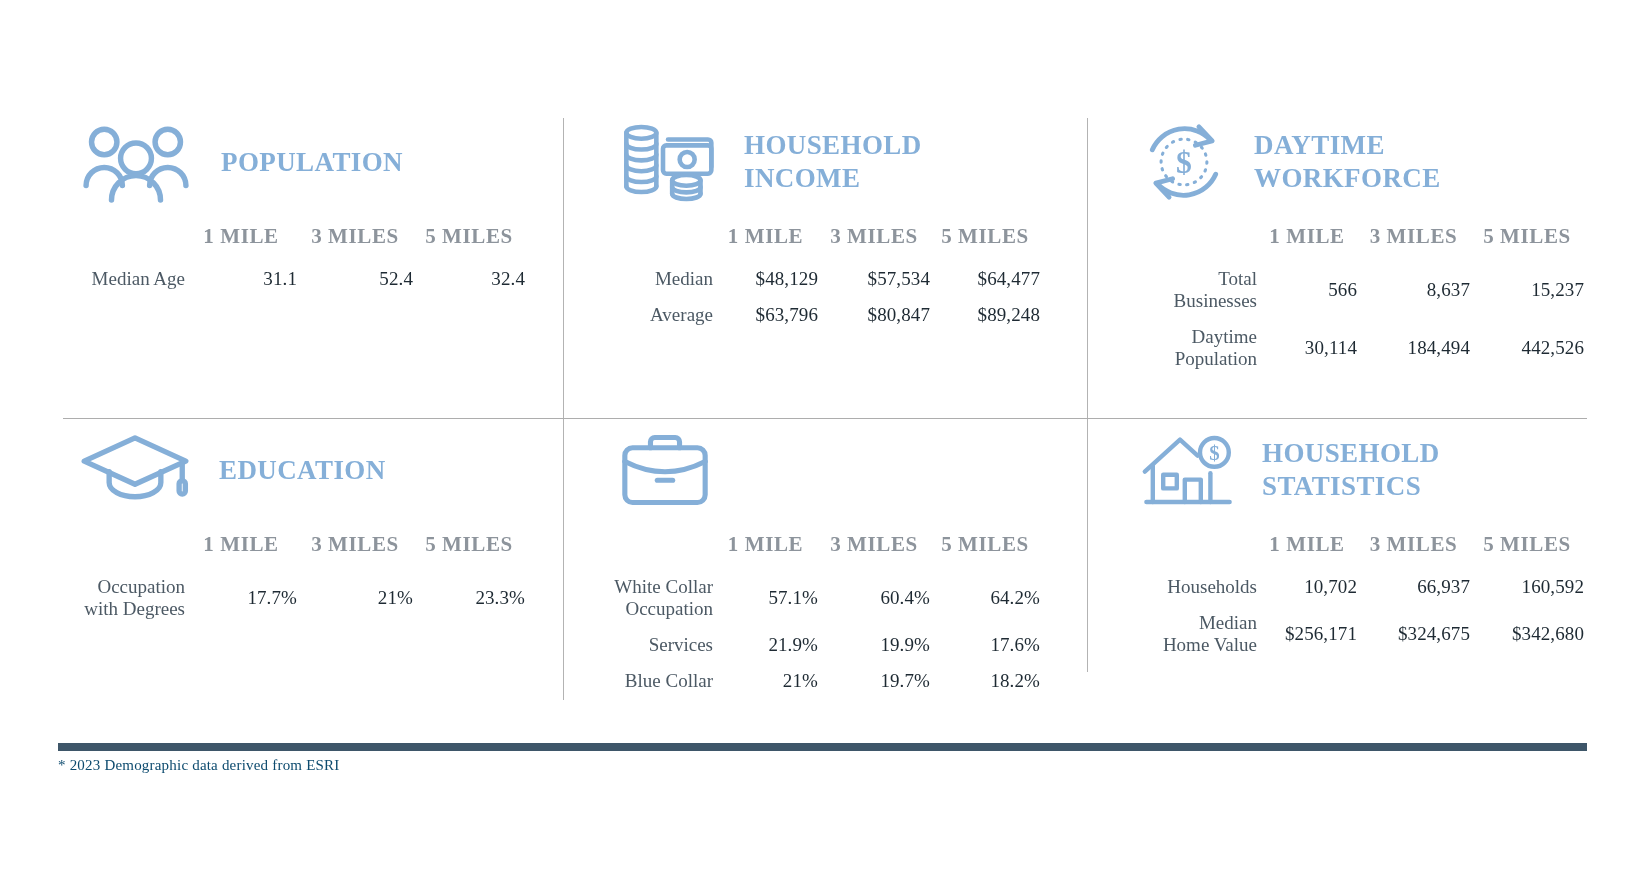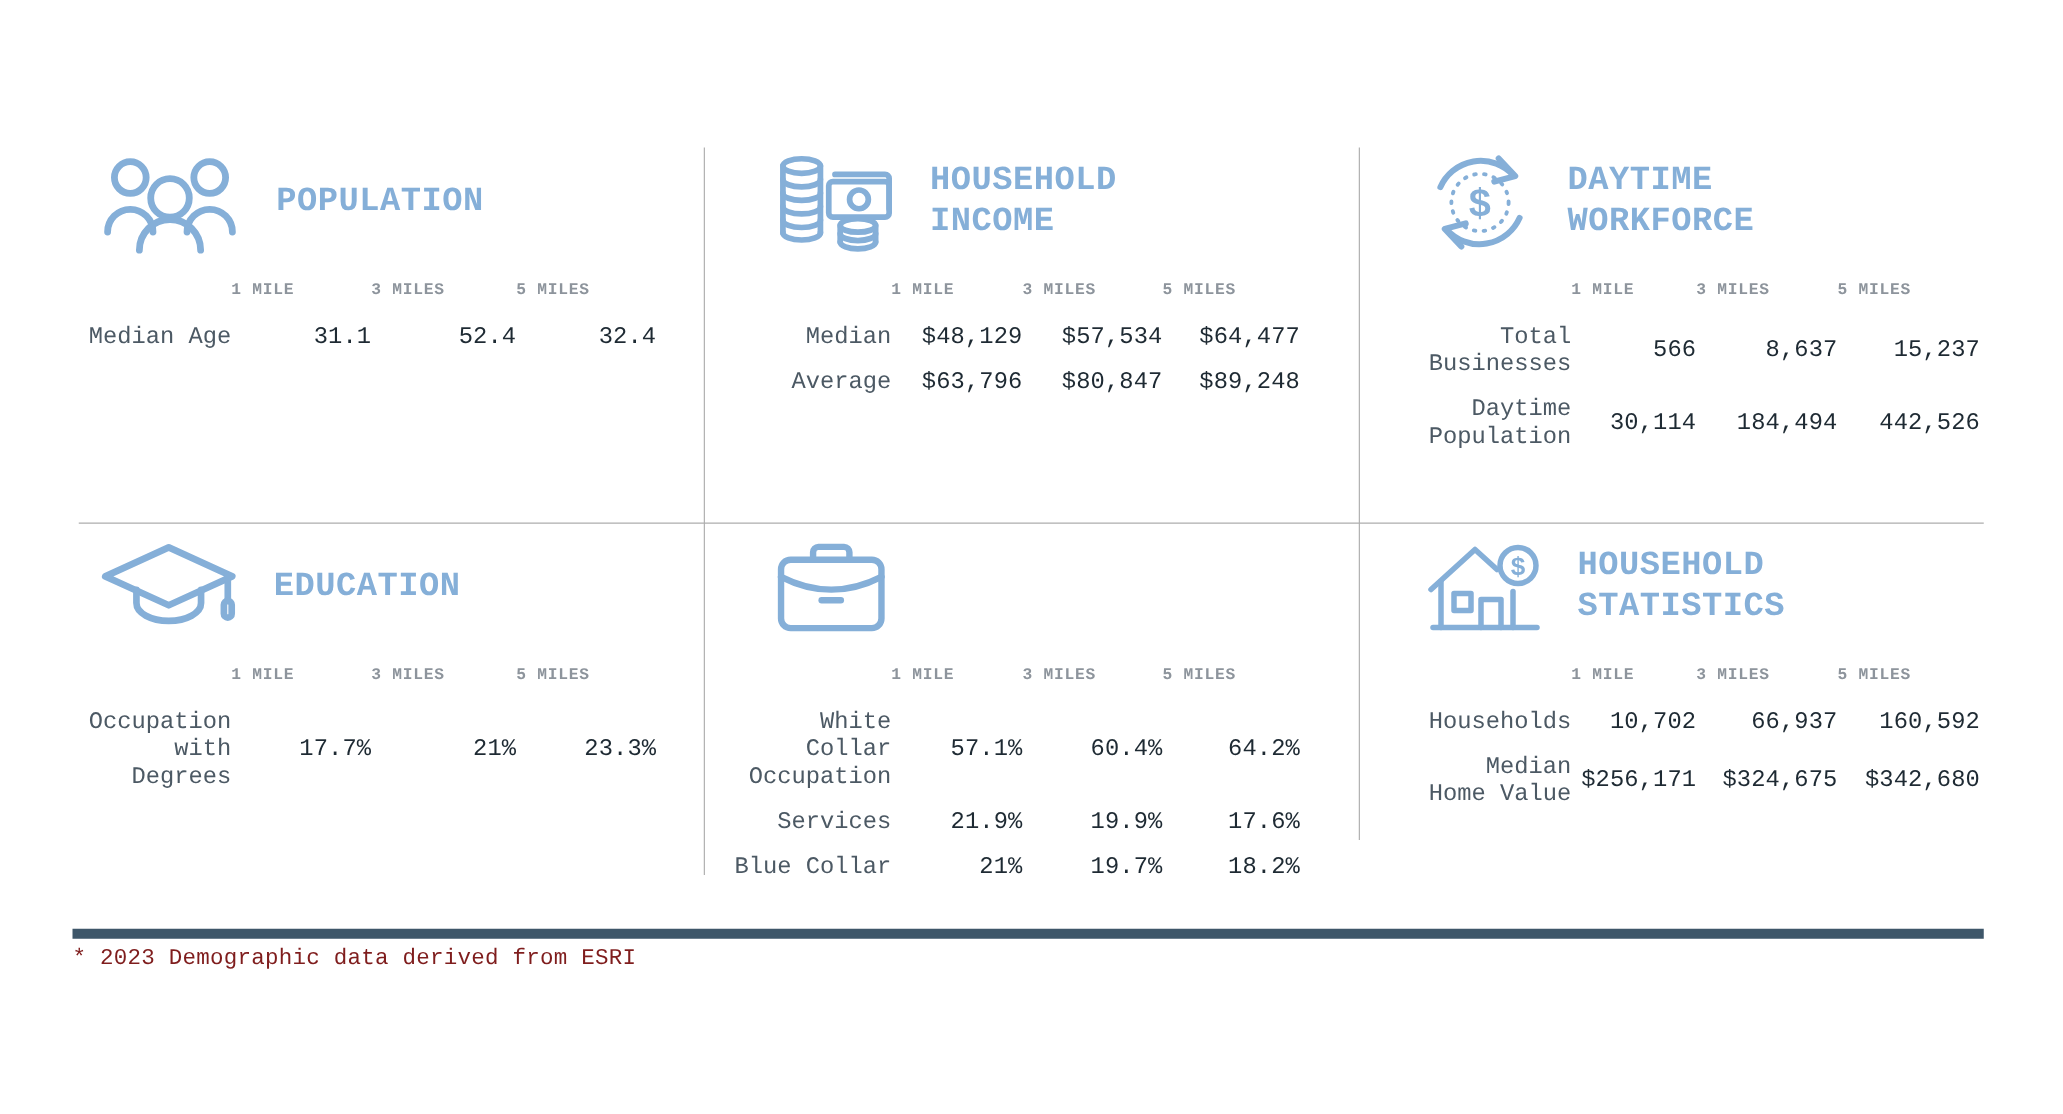--- a/index.html
+++ b/index.html
@@ -1,18 +1,18 @@
 <!DOCTYPE html>
 <html><head>
 <meta charset="utf-8">
 <style>
   html,body{margin:0;padding:0;background:#ffffff;}
   .canvas{
     position:relative;width:1650px;height:891px;background:#ffffff;overflow:hidden;
-    font-family:Liberation Mono, monospace;
+    font-family:Liberation Serif, serif;
   }
   .sec{position:absolute;}
   .col-left{left:55px;width:470px;}
   .col-mid{left:580px;width:460px;}
   .col-right{left:1090px;width:494px;}
   .row-1{top:118px;}
   .row-2{top:426px;}
 
   .sec-head{display:flex;align-items:center;min-height:88px;gap:26px;}
   .ml-s{margin-left:22px;}
@@ -24,36 +24,36 @@
     margin:0;font-size:27px;line-height:33px;font-weight:700;color:#85AFD8;
     letter-spacing:0.4px;white-space:pre-line;
   }
 
   table.stats{border-collapse:collapse;table-layout:fixed;width:100%;margin-top:14px;}
   .col-left  col.c-label{width:130px;} .col-left  col.c-m1{width:112px;} .col-left  col.c-m3{width:116px;} .col-left  col.c-m5{width:112px;}
   .col-mid   col.c-label{width:133px;} .col-mid   col.c-m1{width:105px;} .col-mid   col.c-m3{width:112px;} .col-mid   col.c-m5{width:110px;}
   .col-right col.c-label{width:167px;} .col-right col.c-m1{width:100px;} .col-right col.c-m3{width:113px;} .col-right col.c-m5{width:114px;}
 
   table.stats th{
-    text-align:left;font-size:13px;font-weight:700;color:#8D949C;
+    text-align:center;font-size:21px;font-weight:700;color:#8D949C;
     letter-spacing:0.6px;padding:4px 0 12px 0;white-space:nowrap;
   }
   table.stats td{
     text-align:right;font-size:19px;padding:7px 0;line-height:22px;vertical-align:middle;
   }
   td.rowlabel{color:#4C5964;white-space:pre-line;}
   td.val{color:#1E2A33;letter-spacing:0.1px;}
 
   .divider-v{position:absolute;width:1px;background:#B3B3B3;}
   .divider-v1{left:563px;top:118px;height:582px;}
   .divider-v2{left:1087px;top:118px;height:554px;}
   .divider-h{position:absolute;left:63px;top:418px;width:1524px;height:1px;background:#ADADAD;}
 
   .footer-bar{position:absolute;left:58px;top:743px;width:1529px;height:8px;background:#3E5669;}
-  .footnote{position:absolute;left:58px;top:757px;font-size:18px;color:#7f1d1d;letter-spacing:0.2px;}
+  .footnote{position:absolute;left:58px;top:757px;font-size:15px;color:#0c4a6e;letter-spacing:0.2px;}
 </style>
 </head>
 <body>
 
 <div class="canvas">
 
   <section class="sec col-left row-1">
     <div class="sec-head ml-s">
       <span class="icon">
         <svg width="118" height="84" viewBox="0 0 130 92" fill="none" stroke="currentColor" stroke-width="6" stroke-linecap="round">

